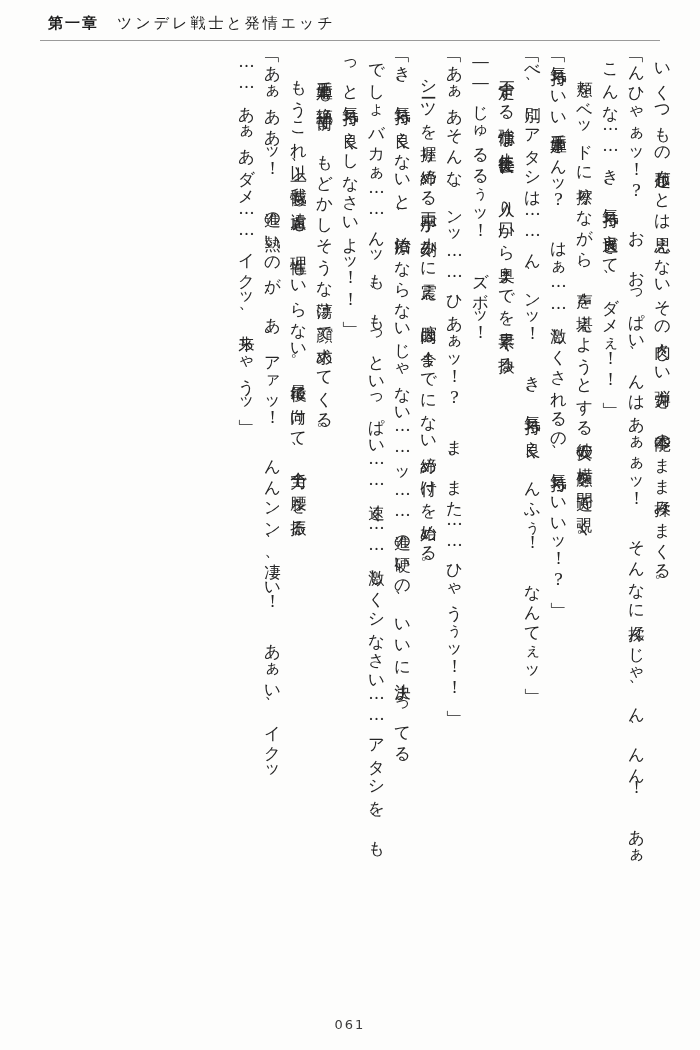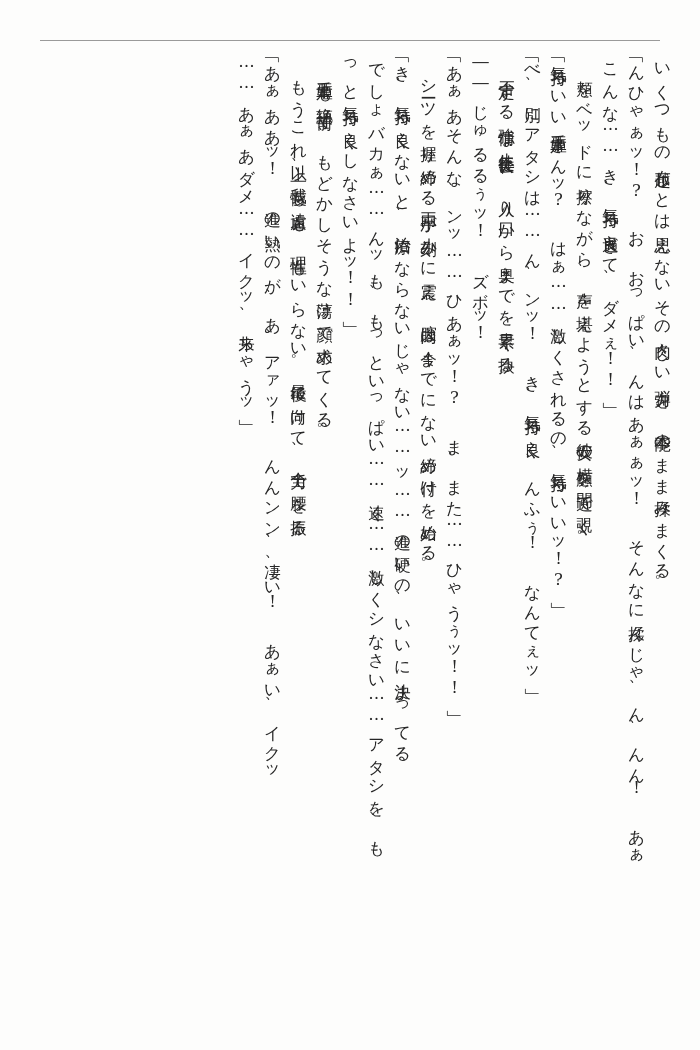--- a/index.html
+++ b/index.html
@@ -90,20 +90,24 @@
     letter-spacing: 2px;
     color: #3a3a3a;
     font-family: "DejaVu Sans", "Liberation Sans", sans-serif;
   }
 </style>
 </head>
 <body>
 
 <div class="page">
 
+  <div class="header">
+    <span class="chapter-num">第一章</span>
+    <span class="chapter-title">ツンデレ戦士と発情エッチ</span>
+  </div>
   <div class="rule"></div>
 
   <div class="body-wrap">
     <div class="vtext" id="vtext">
         <div class="col">いくつもの布越しとは思えないその肉々しい弾力を、本能のまま揉みまくる。</div>
         <div class="col">「んひゃぁッ!?　お、おっぱい、んはあぁぁッ!　そんなに揉んじゃ、ん、んん!　あぁ</div>
         <div class="col">こんな……き、気持ち良過ぎて、ダメぇ!!」</div>
         <div class="col indent">頬をベッドに擦りながら、声を堪えようとする彼女の横顔を間近で覗く。</div>
         <div class="col">「気持ちいい千亜姫さんッ?　はぁ……激しくされるの、気持ちいいッ!?」</div>
         <div class="col">「べ、別にアタシは……ん、ンッ!　き、気持ち良く、んふぅ!　なんてぇッ」</div>
@@ -114,13 +118,14 @@
         <div class="col">「き、気持ち良くないと、治療にならないじゃない……ッ……進の硬いの、いいに決まってる</div>
         <div class="col">でしょバカぁ……んッも、もっといっぱい……速く……激しくシなさい……アタシを、も</div>
         <div class="col">っと気持ち良くしなさいよッ!!」</div>
         <div class="col indent">千亜姫も絶頂寸前で、もどかしそうな蕩け顔で求めてくる。</div>
         <div class="col indent">もうこれ以上、我慢も遠慮も、理性もいらない。最後に向けて、全力で腰を振る。</div>
         <div class="col">「あぁああッ!　進の熱いのが、あ、アァッ!　んんンン、凄、い!　あぁい、イクッ</div>
         <div class="col">……あぁあダメ……イクッ、来ちゃうッ」</div>
       </div>
   </div>
 
+  <div class="page-number">061</div>
 </div>
 
 </body></html>

